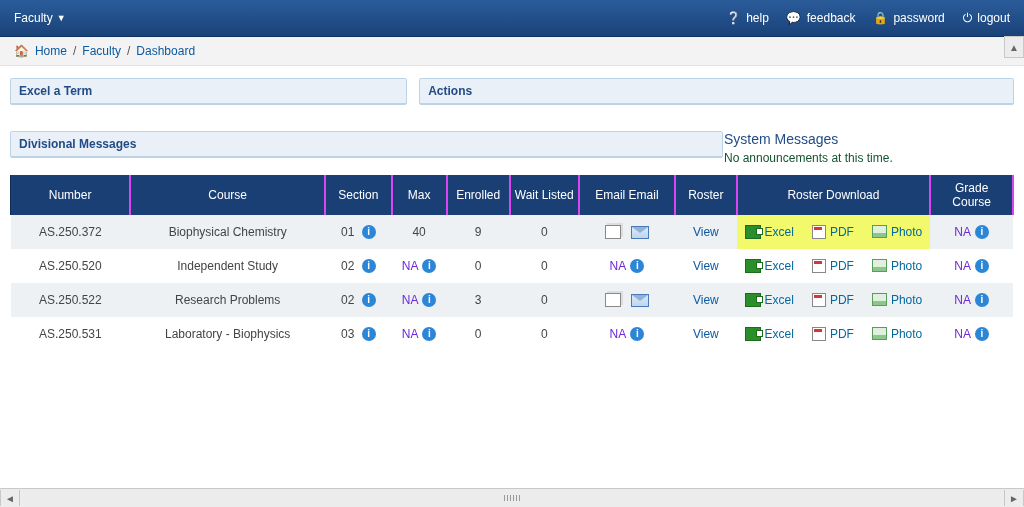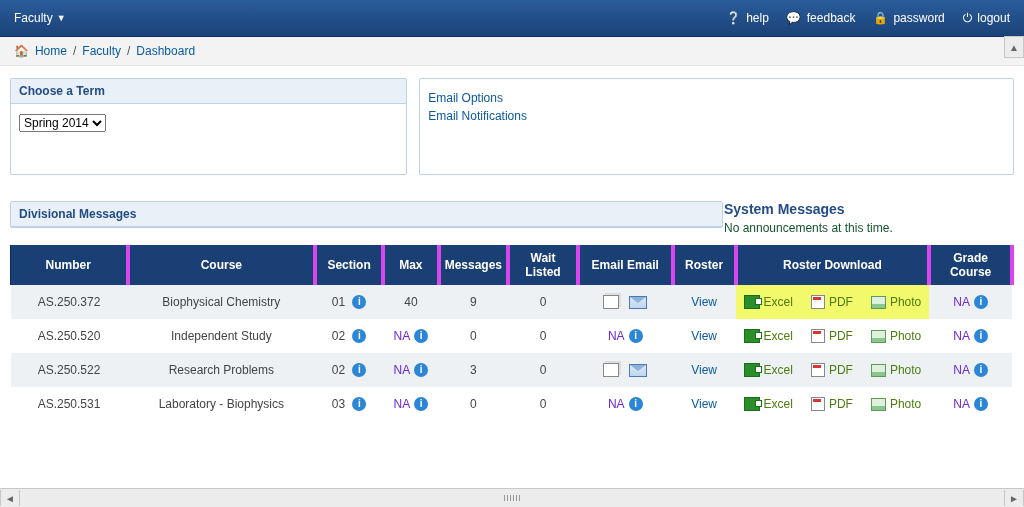--- a/index.html
+++ b/index.html
@@ -14,33 +14,33 @@
   .content{padding:12px 10px 4px 10px}
   .row2{display:flex;gap:12px;align-items:stretch}
   .panel{border:1px solid #bcd2e6;border-radius:2px;flex:1}
   .panel.wider{flex:1.5}
   .panel-h{background:#e9f0f7;border-bottom:1px solid #bcd2e6;padding:5px 8px;color:#234c86;font-weight:bold}
   .panel-b{padding:10px 8px 22px 8px;min-height:38px}
   .panel-b .alink{display:block;padding:2px 0}
   select{font-size:12px}
   .row2b{display:flex;gap:1px;margin-top:26px;align-items:flex-start}
   .sys{flex:0 0 290px}
-  .sys h3{margin:0 0 4px 0;color:#234c86;font-size:14px;font-weight:bold}
+  .sys h3{margin:0 0 4px 0;color:#234c86;font-size:14px;font-weight:normal}
   .sys .txt{color:#14532d}
   table.grid{width:100%;border-collapse:collapse;margin-top:10px}
-  table.grid thead th{background:#1a3f74;color:#fff;font-weight:bold;font-size:12px;padding:6px 4px;text-align:center;border-right:4px solid #d946ef}
+  table.grid thead th{background:#1a3f74;color:#fff;font-weight:normal;font-size:12px;padding:6px 4px;text-align:center;border-right:2px solid #d946ef}
   table.grid thead th:first-child{border-left:1px solid #0f2e57}
   table.grid tbody td{padding:9px 6px;font-size:12px;text-align:center;color:#444}
   table.grid tbody td.left{text-align:center}
   table.grid tbody tr:nth-child(odd){background:#edf1f4}
   table.grid tbody tr:nth-child(even){background:#fff}
   .info-ico{display:inline-block;width:14px;height:14px;border-radius:50%;background:#2b86d6;color:#fff;font-size:10px;line-height:14px;text-align:center;font-weight:bold;vertical-align:middle;margin-left:4px}
   .ico{display:inline-block;vertical-align:middle}
   .rdl{display:flex;justify-content:center;gap:14px;align-items:center}
-  .rdl .ritem{display:flex;align-items:center;gap:4px;color:#4d7c0f;cursor:pointer;padding:1px 2px}
+  .rdl .ritem{display:flex;align-items:flex-start;gap:4px;color:#0369a1;cursor:pointer;padding:1px 2px}
   .hl .rdl .ritem{background:#f2f96b}
   .hl td.roster-dl{background:#f2f96b}
   .xls-ico{width:14px;height:12px;background:#2a8f2a;border:1px solid #1d6b1d;position:relative}
   .xls-ico::after{content:"";position:absolute;right:-3px;top:2px;width:5px;height:5px;border:1px solid #1d6b1d;background:#fff}
   .pdf-ico{width:12px;height:12px;background:#fff;border:1px solid #888;position:relative}
   .pdf-ico::before{content:"";position:absolute;left:1px;top:1px;width:8px;height:3px;background:#d33}
   .photo-ico{width:13px;height:11px;border:1px solid #5a9c5a;background:linear-gradient(#dff0df 60%,#8cc68c 60%)}
   .copy-ico{width:14px;height:12px;border:1px solid #888;background:#fff;box-shadow:2px -2px 0 #ddd}
   .mail-ico{display:inline-block;width:16px;height:11px;border:1px solid #4a7ab8;background:linear-gradient(#dbe9f6,#c0d6ee);position:relative}
   .mail-ico::after{content:"";position:absolute;left:0;top:0;width:0;height:0;border-left:8px solid transparent;border-right:8px solid transparent;border-top:6px solid #8eb2d8}
@@ -87,53 +87,45 @@
   <a>Home</a>
   <span>/</span>
   <a>Faculty</a>
   <span>/</span>
   <a>Dashboard</a>
 </div>
 
 <div class="content">
   <div class="row2">
     <div class="panel">
-      <div class="panel-h">Choose a Term</div>
-      <div class="panel-b">
-        <select>
-          <option>Spring 2014</option>
-        </select>
-      </div>
+      <div class="panel-h">Excel a Term</div>
     </div>
     <div class="panel wider">
-      <div class="panel-b">
-        <a class="alink">Email Options</a>
-        <a class="alink">Email Notifications</a>
-      </div>
+      <div class="panel-h">Actions</div>
     </div>
   </div>
 
   <div class="row2b">
     <div class="panel" style="flex:1">
       <div class="panel-h">Divisional Messages</div>
     </div>
     <div class="sys">
       <h3>System Messages</h3>
       <div class="txt">No announcements at this time.</div>
     </div>
   </div>
 
   <table class="grid">
     <thead>
       <tr>
         <th style="width:120px">Number</th>
         <th style="width:210px">Course</th>
         <th style="width:60px">Section</th>
         <th style="width:50px">Max</th>
-        <th style="width:55px">Messages</th>
+        <th style="width:55px">Enrolled</th>
         <th style="width:65px">Wait Listed</th>
         <th style="width:95px">Email Email</th>
         <th style="width:55px">Roster</th>
         <th>Roster Download</th>
         <th style="width:80px">Grade Course</th>
       </tr>
     </thead>
     <tbody id="tb">
         <tr class="hl">
           <td class="left">AS.250.372</td>

